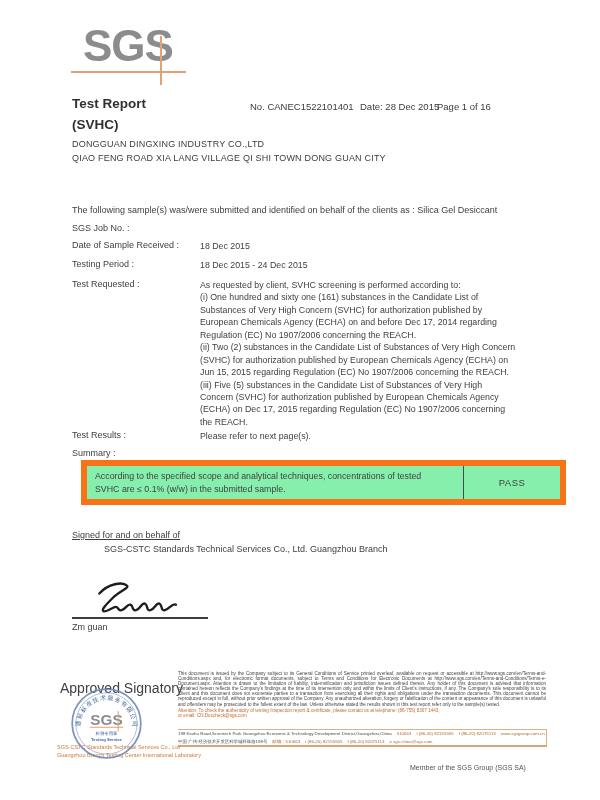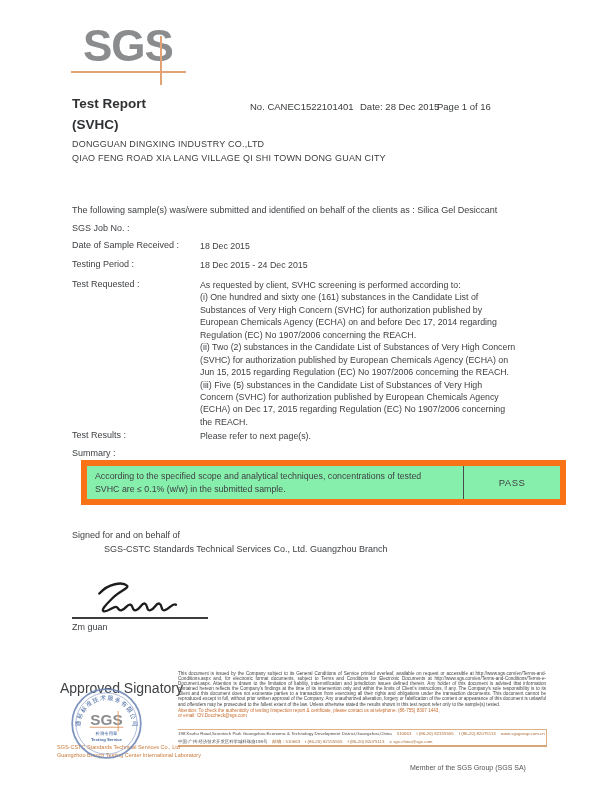--- a/index.html
+++ b/index.html
@@ -99,21 +99,21 @@
     </div>
   </div>
 
   <div class="abs summary-label">Summary :</div>
   <div class="abs summary-table">
     <div class="summary-statement">According to the specified scope and analytical techniques, concentrations of tested
 SVHC are ≤ 0.1% (w/w) in the submitted sample.</div>
     <div class="summary-result">PASS</div>
   </div>
 
-  <div class="abs signed" style="top:530px;">Signed for and on behalf of</div>
+  <div class="abs signed" style="top:530px;text-decoration:underline;">Signed for and on behalf of</div>
   <div class="abs signed" style="top:544px;margin-left:32px;">SGS-CSTC Standards Technical Services Co., Ltd. Guangzhou Branch</div>
 
   <svg class="abs" style="left:86px;top:578px;" width="100" height="40" viewBox="0 0 90 36" role="img" aria-label="Zmguan">
     <path d="M12,14 C20,5 33,3 37,7 C39,9 30,12 24,18 C18,24 13,29 16,30 C19,31 24,26 27,26 C29,26 29,30 32,29 C36,28 37,23 40,24 C43,25 41,30 45,29 C49,28 50,22 53,23 C56,24 54,30 58,29 C62,28 63,22 66,23 C69,24 67,30 71,29 C75,28 78,22 81,24" stroke="#1d1d1f" stroke-width="2.1" fill="none" stroke-linecap="round" stroke-linejoin="round"></path>
   </svg>
   <div class="abs sig-rule"></div>
   <div class="abs sig-name">Zm guan</div>
   <div class="abs sig-title">Approved Signatory</div>
 
   <div class="abs stamp-co" style="top:744px;">SGS-CSTC Standards Technical Services Co., Ltd</div>

